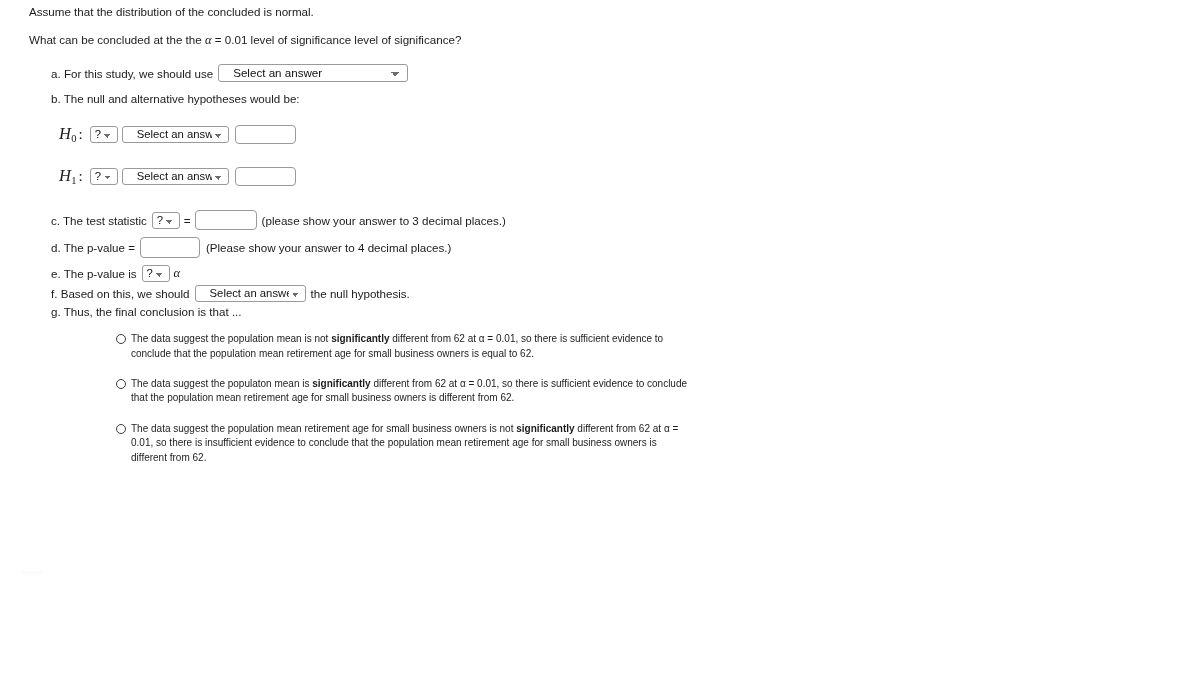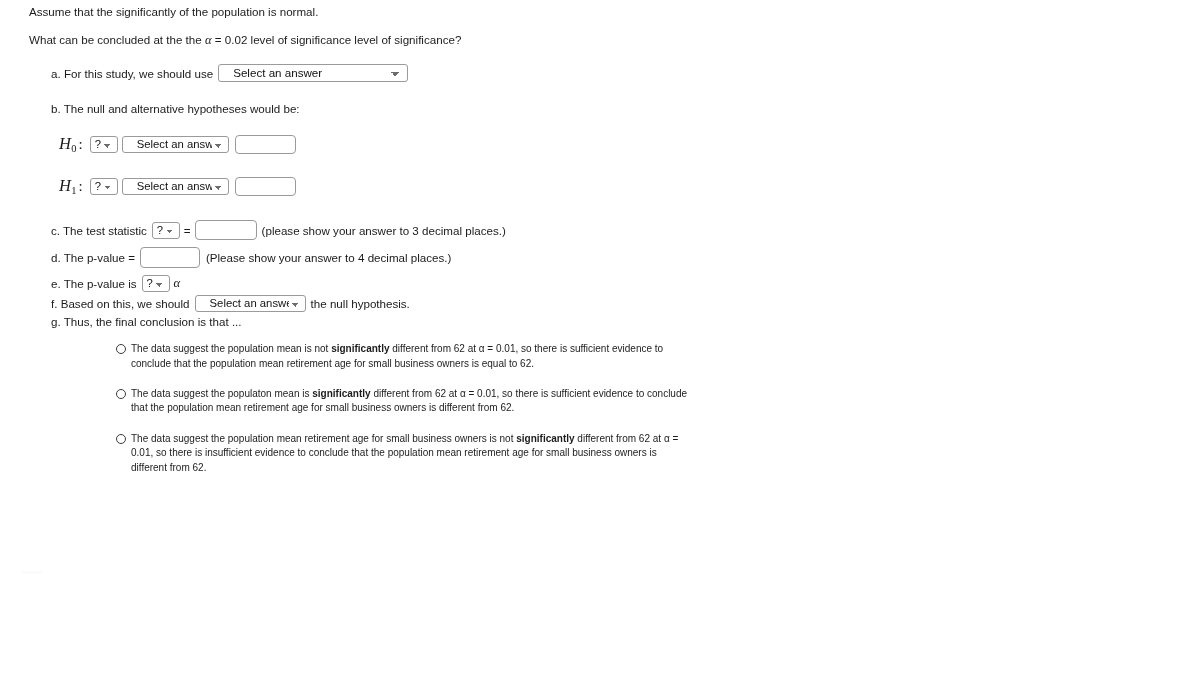--- a/index.html
+++ b/index.html
@@ -67,21 +67,21 @@
     margin-top: 16px;
     padding-left: 22px;
   }
   .item-row {
     display: flex;
     align-items: center;
     white-space: nowrap;
     line-height: 17px;
     font-size: 11.6px;
   }
-  .item-row + .item-row { margin-top: 18px; }
+  .item-row + .item-row { margin-top: 8px; }
 
   
   .sel {
     -webkit-appearance: none;
     appearance: none;
     font-family: "Liberation Sans", sans-serif;
     font-size: 11.3px;
     color: #111;
     background: #ffffff;
     border: 1px solid #9a9a9a;
@@ -184,25 +184,25 @@
     height: 3px;
     background: #fbfbfc;
   }
 </style>
 </head>
 <body>
 
 <div class="page">
 
   <div class="prose">
-    <div class="prose-line">Assume that the significantly of the population is normal.</div>
+    <div class="prose-line">Assume that the distribution of the concluded is normal.</div>
   </div>
 
 
-  <div class="question-line"><span>What can be concluded at the the </span><span class="alpha">α</span><span> = 0.02 level of significance level of significance?</span></div>
+  <div class="question-line"><span>What can be concluded at the the </span><span class="alpha">α</span><span> = 0.01 level of significance level of significance?</span></div>
 
   <div class="items">
 
     <div class="item-row">
       <span>a. For this study, we should use</span>
       <span class="gap5"></span>
       <select class="sel wide-a">
         <option>Select an answer</option>
       </select>
     </div>

